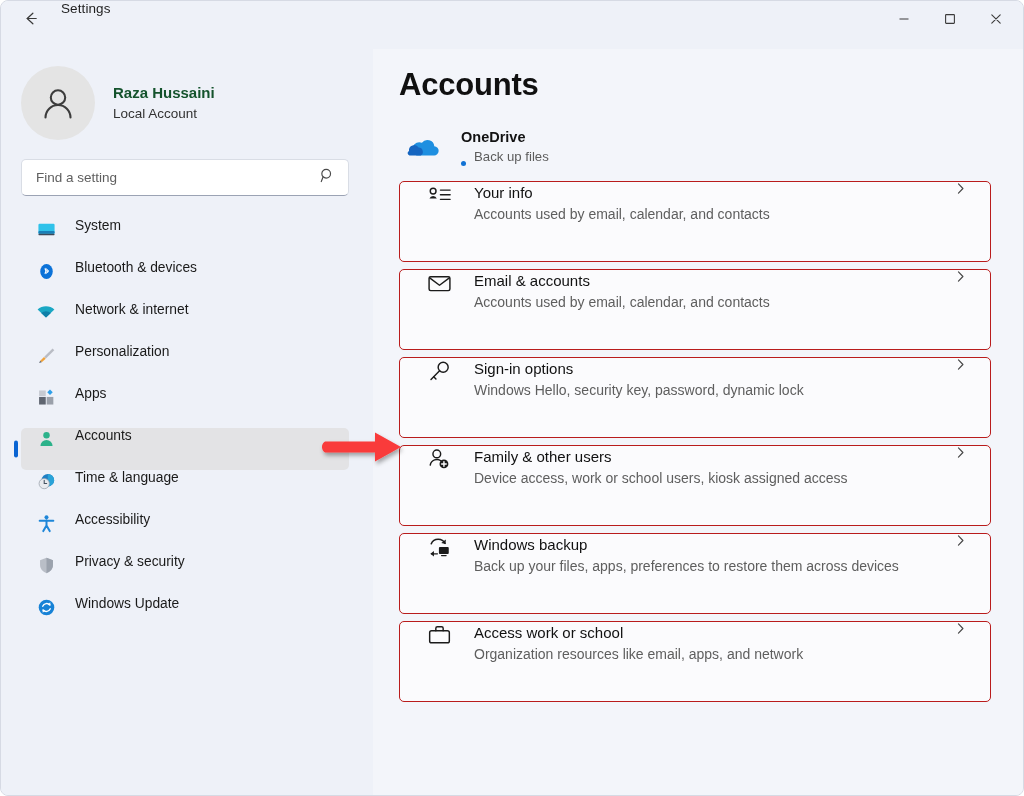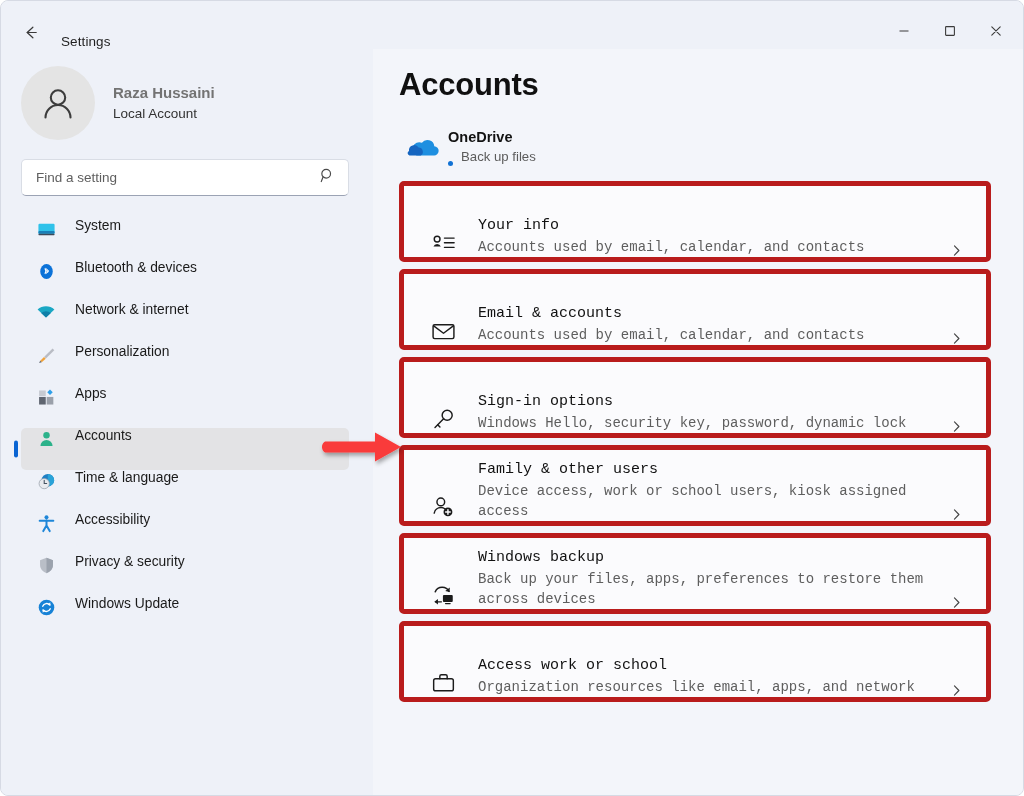--- a/index.html
+++ b/index.html
@@ -25,21 +25,21 @@
     overflow: hidden;
     border: 1px solid #d6dae4;
   }
 
   
   .titlebar {
     position: absolute;
     top: 0; left: 0; right: 0;
     height: 48px;
     display: flex;
-    align-items: flex-end;
+    align-items: flex-start;
     background: #eef1f8;
     z-index: 6;
   }
   .back-btn {
     width: 34px; height: 34px;
     margin-left: 12px;
     display: flex; align-items: center; justify-content: center;
     border-radius: 4px;
     color: #3a3a3a;
   }
@@ -76,21 +76,21 @@
     width: 74px; height: 74px;
     border-radius: 50%;
     background: #e4e4e4;
     display: flex; align-items: center; justify-content: center;
     flex-shrink: 0;
   }
   .profile-text { margin-left: 18px; }
   .profile-name {
     font-size: 15px;
     font-weight: bold;
-    color: #737373;
+    color: #14532d;
     line-height: 20px;
   }
   .profile-sub {
     font-size: 13.5px;
     color: #333333;
     line-height: 20px;
     margin-top: 1px;
   }
 
   .search-wrap { padding: 18px 24px 0 20px; }
@@ -162,43 +162,42 @@
   }
 
   .onedrive {
     display: flex;
     align-items: center;
     height: 52px;
     padding-left: 6px;
     margin-bottom: 8px;
   }
   .od-ico { width: 40px; flex-shrink: 0; display:flex; align-items:center; }
-  .od-text { margin-left: 3px; }
+  .od-text { margin-left: 16px; }
   .od-title {
     font-size: 14.5px; font-weight: bold; color: #121212; line-height: 19px;
   }
   .od-sub {
     font-size: 13.2px; color: #5c5c5c; line-height: 19px;
     display: flex; align-items: flex-end;
   }
   .od-dot {
     width: 5px; height: 5px; border-radius: 50%;
     background: #1172d4; margin-right: 8px; flex-shrink: 0;
   }
 
   .cards { display: flex; flex-direction: column; gap: 7px; }
   .card {
     height: 81px;
     background: #fbfbfd;
-    border: 5px solid #b91c1c;
+    border: 1px solid #b91c1c;
     border-radius: 5px;
     display: flex;
-    align-items: flex-end;
+    align-items: flex-start;
     padding: 0 18px 0 22px;
-    font-family: Liberation Mono, monospace;
   }
   .card-ico {
     width: 34px; flex-shrink: 0;
     display: flex; align-items: center; justify-content: center;
     color: #1b1b1b;
   }
   .card-text { flex: 1; margin-left: 18px; }
   .card-title {
     font-size: 15px; color: #111111; line-height: 21px;
   }

